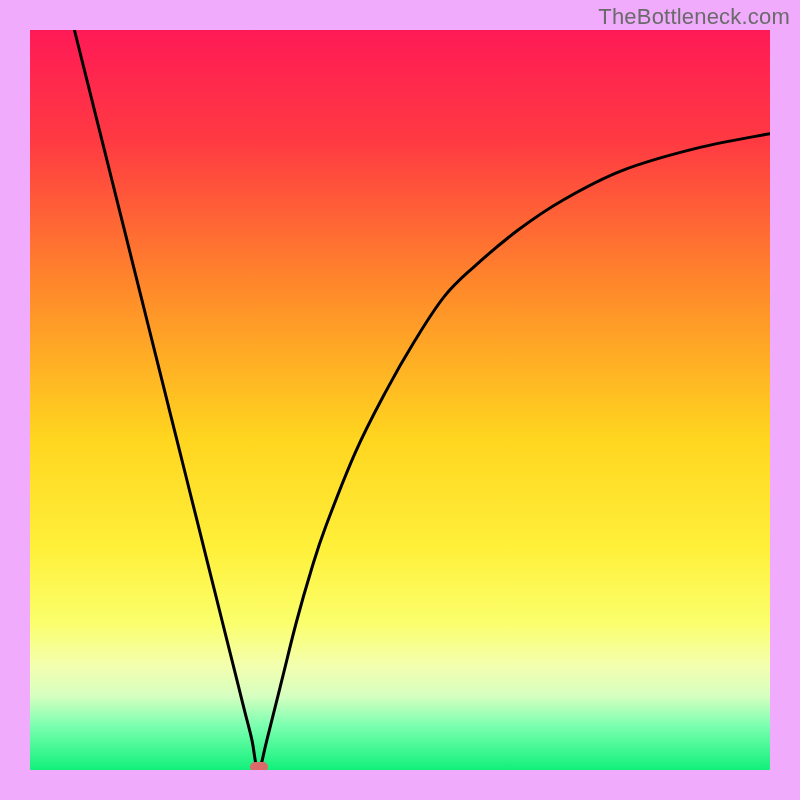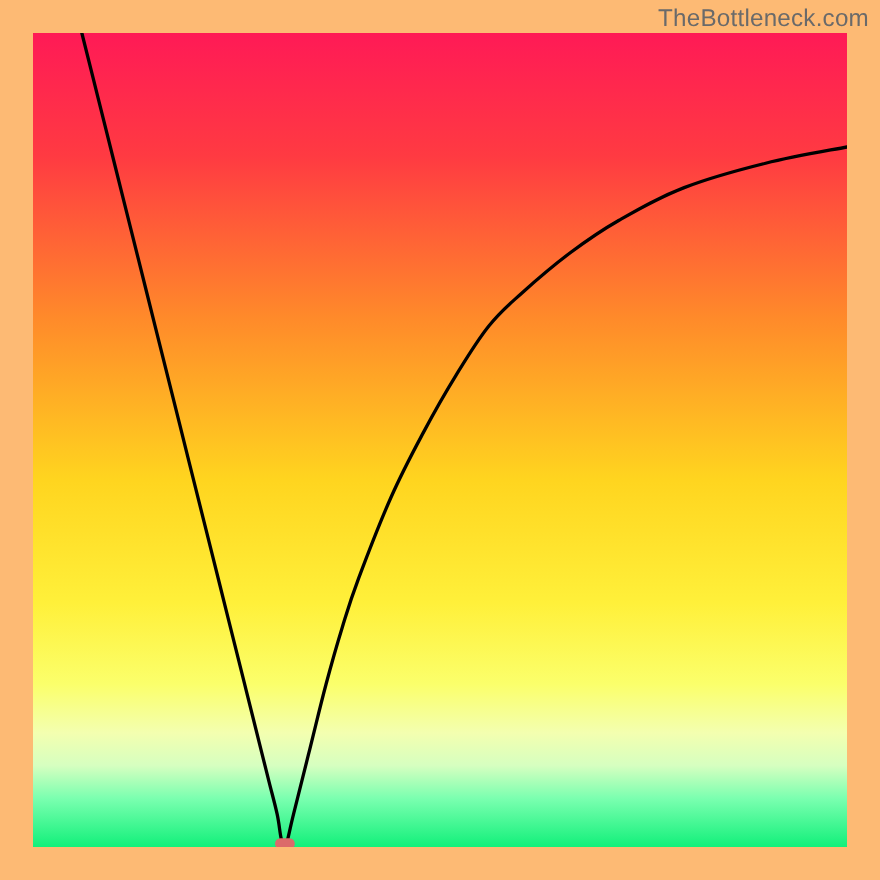--- a/index.html
+++ b/index.html
@@ -8,21 +8,21 @@
     width: 800px;
     height: 800px;
     overflow: hidden;
     background: #000;
     font-family: Arial, Helvetica, sans-serif;
   }
   .outer {
     position: relative;
     width: 800px;
     height: 800px;
-    background: #fdba74;
+    background: #f0abfc;
   }
   .plot-area {
     position: absolute;
     left: 30px;
     top: 30px;
     width: 740px;
     height: 740px;
     overflow: hidden;
   }
   .gradient-bg {

